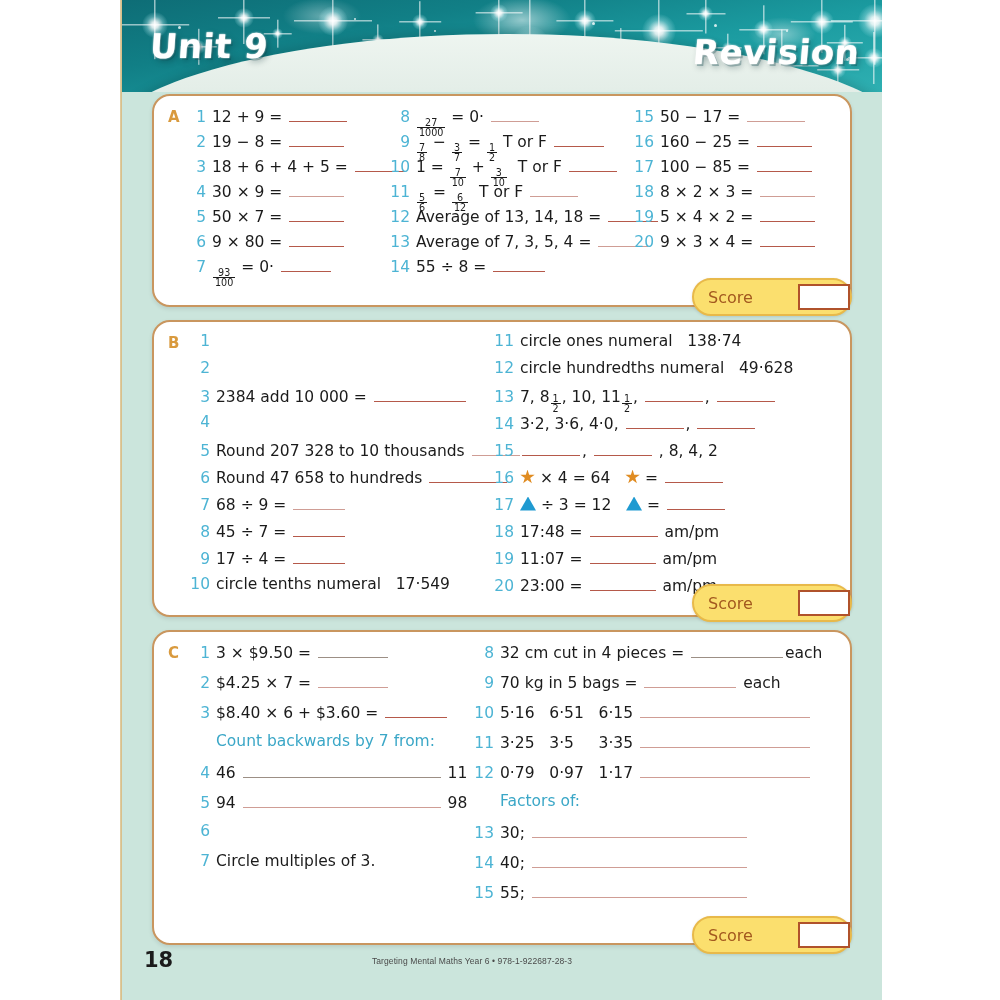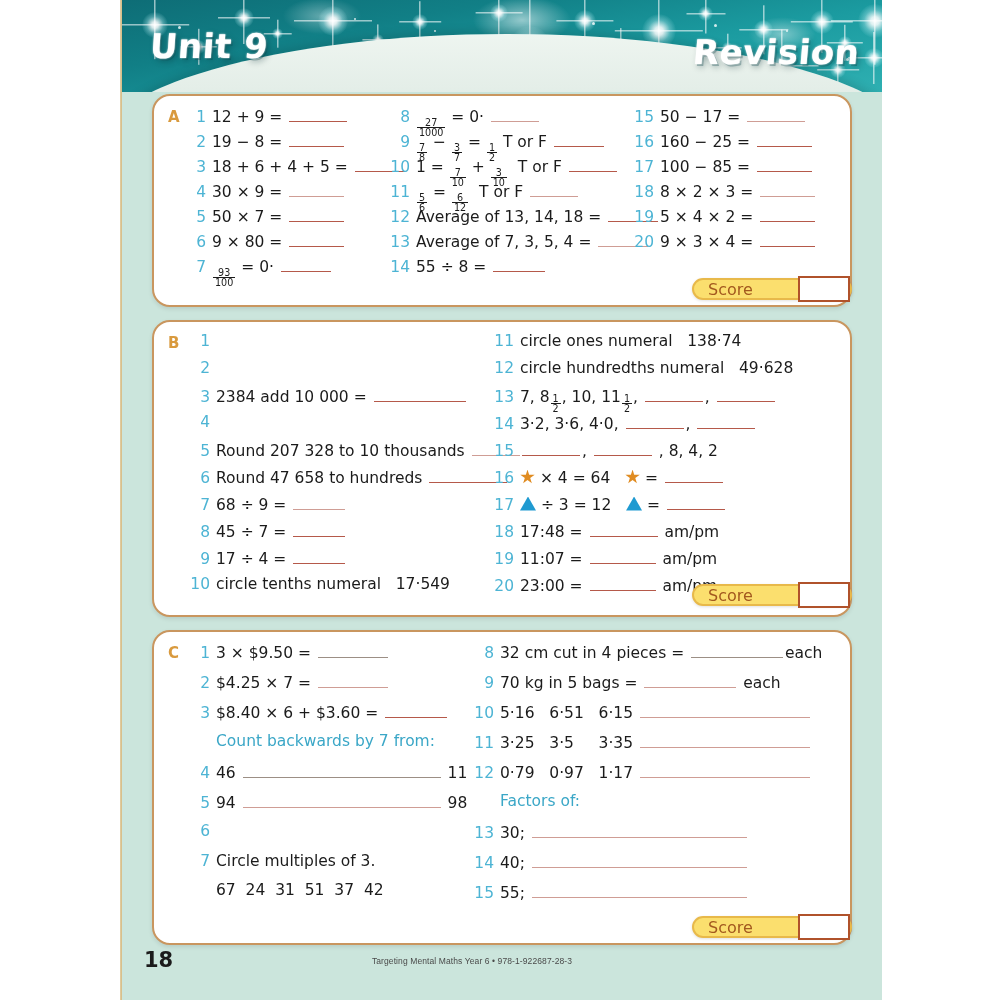--- a/index.html
+++ b/index.html
@@ -129,21 +129,21 @@
   }
   .shape-tri {
     display: inline-block; width: 16px; height: 14px; vertical-align: -1px;
     background: #1f9ad1;
     clip-path: polygon(50% 0%, 100% 100%, 0% 100%);
   }
 
   
   .score {
     position: absolute;
-    width: 160px; height: 22px;
+    width: 160px; height: 38px;
     background: #fbdf6e;
     border: 2px solid #e8b94a;
     border-radius: 19px;
     display: flex; align-items: center;
     z-index: 9;
     box-shadow: 0 1px 3px rgba(0,0,0,.12);
     gap: 36px;
   }
   .score-label {
     font-family: "DejaVu Sans", sans-serif;
@@ -466,24 +466,20 @@
           <span class="qn" style="width:20px;margin-right:6px;">5</span>
           <span class="qt">94 <span class="blank pale" style="width:198px"></span> <span>98</span></span>
         </div>
         <div class="q" style="font-size: 15.5px; height: 30px;">
           <span class="qn" style="width:20px;margin-right:6px;">6</span>
         </div>
         <div class="q" style="font-size: 15.5px; height: 29px;">
           <span class="qn" style="width:20px;margin-right:6px;">7</span>
           <span class="qt">Circle multiples of 3.</span>
         </div>
-        <div class="q" style="font-size: 15.5px; height: 27px;">
-          <span class="qn" style="width:20px;margin-right:6px;"></span>
-          <span class="qt">67&nbsp; 24&nbsp; 31&nbsp; 51&nbsp; 37&nbsp; 42</span>
-        </div>
       </div>
     <div class="col" id="col-c2" style="left:318px; top:10px; width:368px;">
         <div class="q" style="font-size: 15.5px; height: 30px;">
           <span class="qn" style="width:22px;margin-right:6px;">8</span>
           <span class="qt">32 cm cut in 4 pieces = <span class="blank grey" style="width:92px"></span>each</span>
         </div>
         <div class="q" style="font-size: 15.5px; height: 30px;">
           <span class="qn" style="width:22px;margin-right:6px;">9</span>
           <span class="qt">70 kg in 5 bags = <span class="blank pale" style="width:92px"></span> each</span>
         </div>

